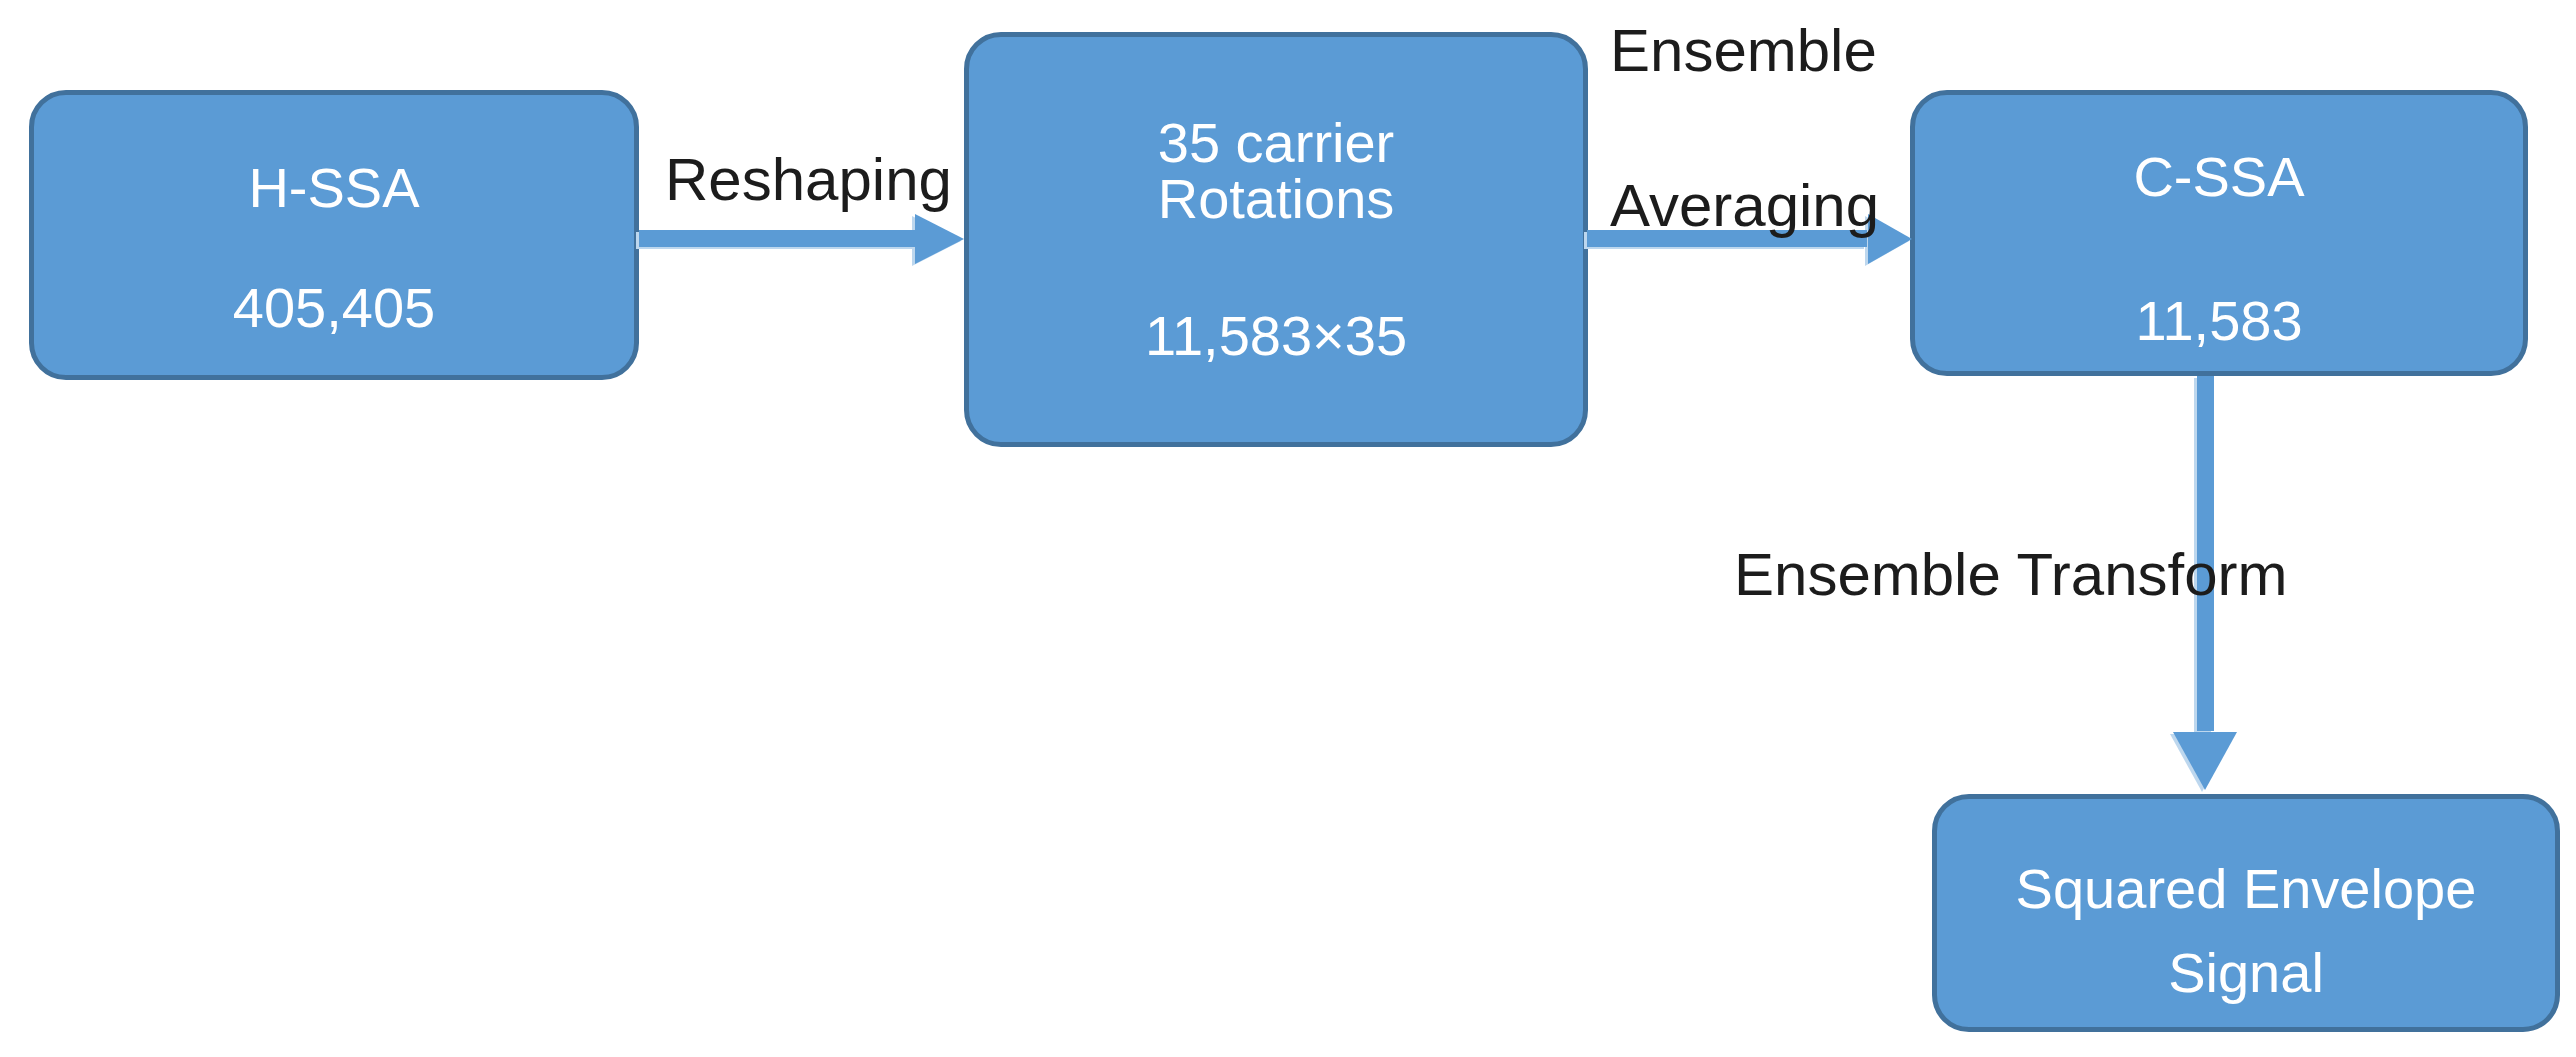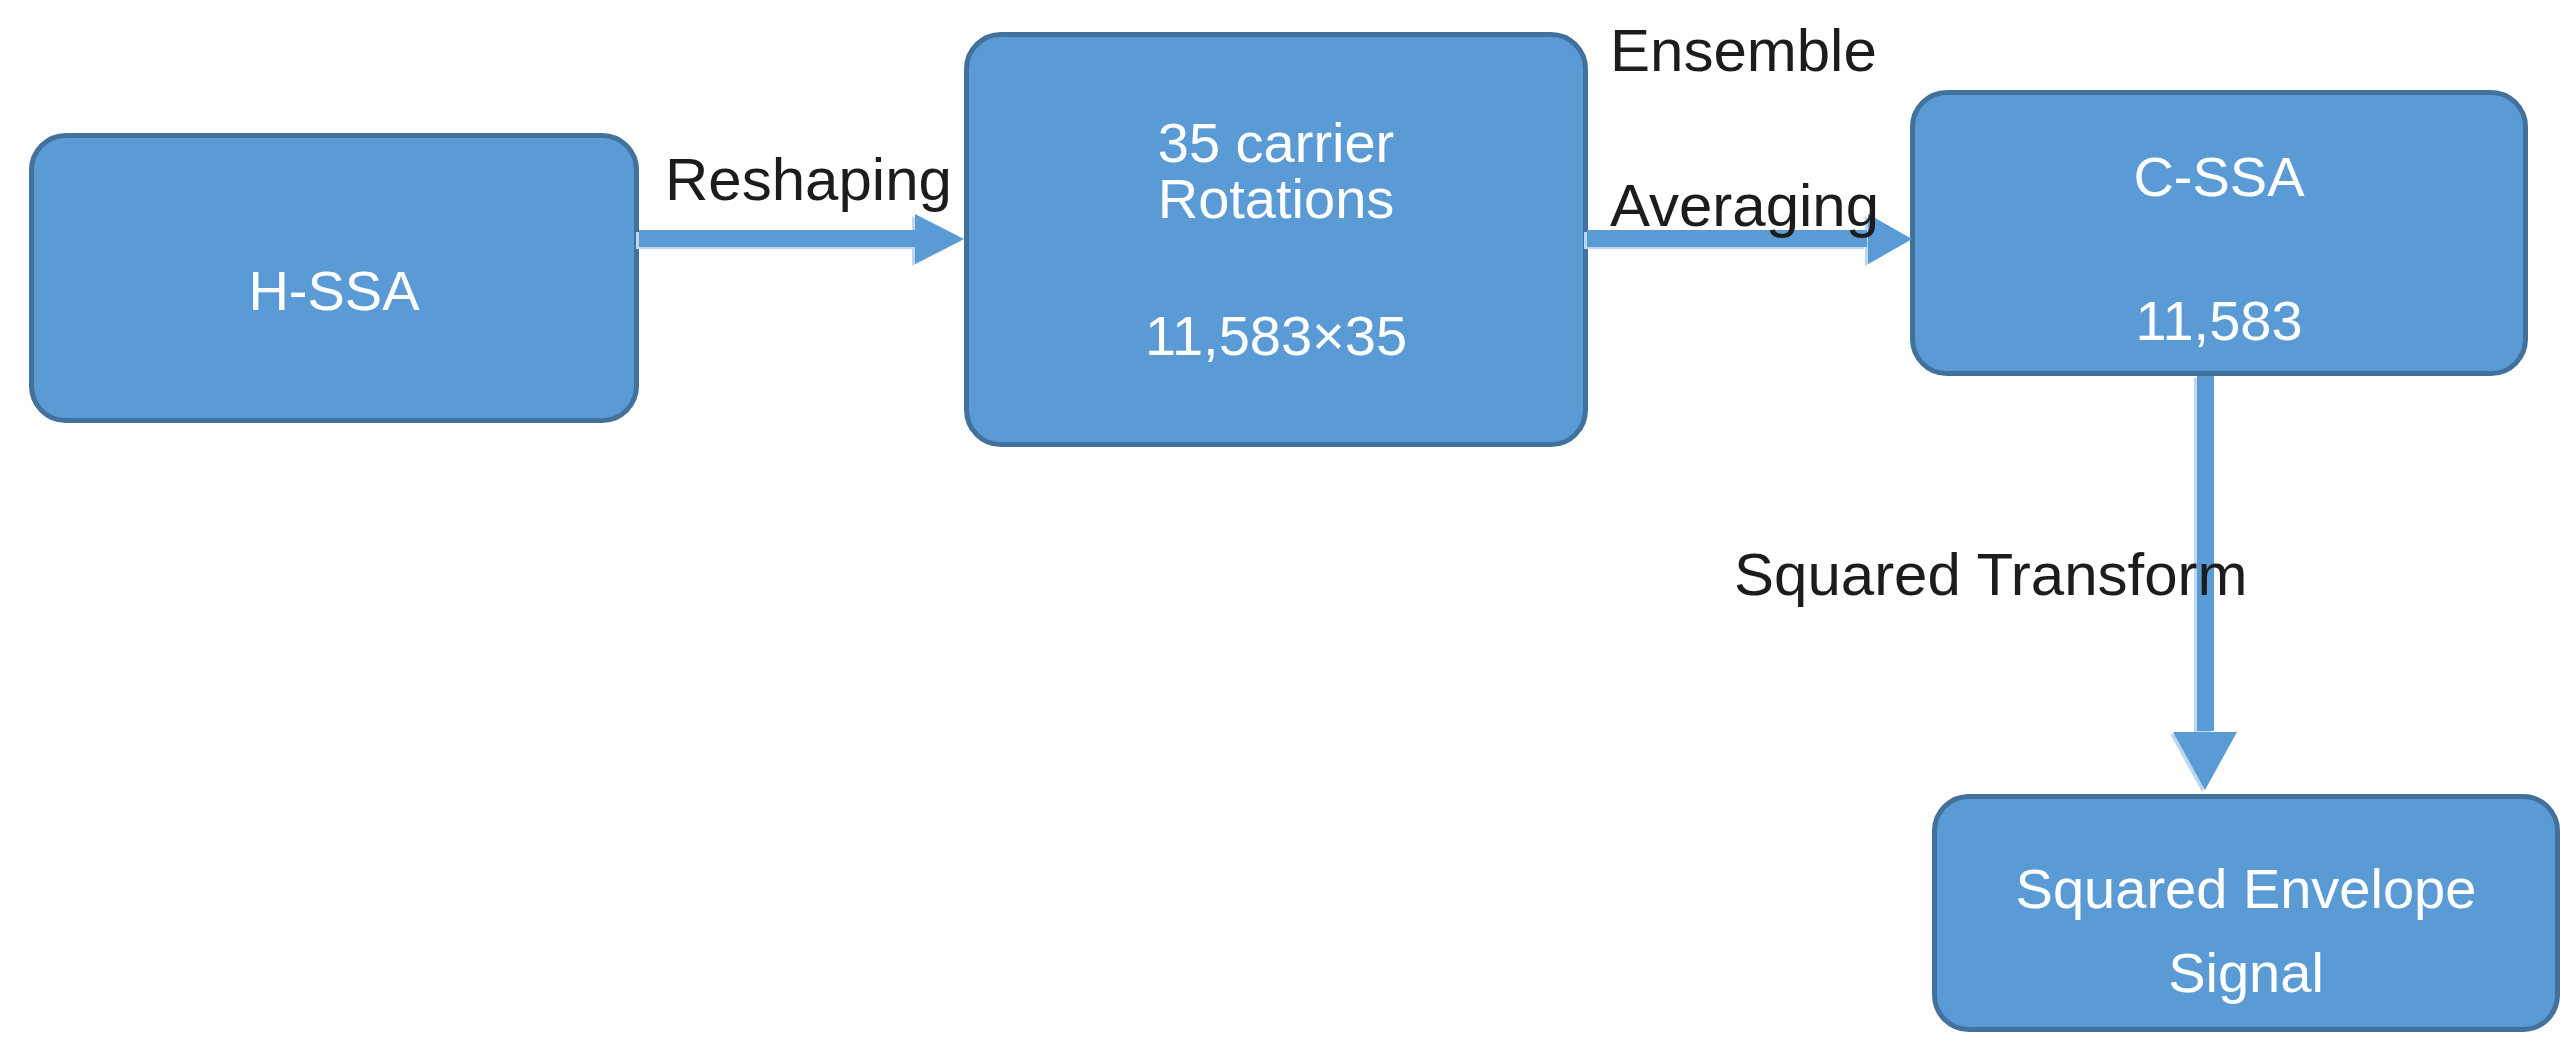--- a/index.html
+++ b/index.html
@@ -23,21 +23,21 @@
     display: flex;
     flex-direction: column;
     align-items: center;
     justify-content: center;
     color: var(--node-text, #ffffff);
     font-size: 56px;
     line-height: 56px;
     text-align: center;
     white-space: nowrap;
   }
-  .node-hssa      { left: 29px;   top: 90px; width: 610px; height: 290px; padding-top: 26px; margin-top: 43px; }
+  .node-hssa      { left: 29px;   top: 90px; width: 610px; height: 290px; padding-top: 26px; }
   .node-rotations { left: 964px; top: 32px;  width: 624px; height: 415px; }
   .node-cssa      { left: 1910px; top: 90px; width: 618px; height: 286px; padding-top: 31px; gap: 24px; }
   .node-squared   { left: 1932px; top: 794px; width: 628px; height: 238px; padding-top: 36px; }
 
   .mt-79  { margin-top: 64px; }
   .mt-38  { }
   .mt-101 { margin-top: 81px; }
   .mt-36  { margin-top: 28px; }
 
   
@@ -75,20 +75,21 @@
                      border-left: 32px solid transparent; border-right: 32px solid transparent;
                      border-top: 58px solid var(--arrow, #5B9BD5); }
 </style>
 </head>
 <body>
 
 <div class="canvas">
 
   <div class="node node-hssa">
     <div class="node-line">H-SSA</div>
+    <div class="node-line mt-79">405,405</div>
   </div>
 
   <div class="node node-rotations">
     <div class="node-line">35 carrier</div>
     <div class="node-line mt-38">Rotations</div>
     <div class="node-line mt-101">11,583×35</div>
   </div>
 
   <div class="node node-cssa">
     <div class="node-line">C-SSA</div>
@@ -110,16 +111,16 @@
     <div class="shaft shaft-ensemble"></div>
     <div class="head head-ensemble"></div>
   </div>
   <div class="edge-label label-ensemble">Ensemble</div>
   <div class="edge-label label-averaging">Averaging</div>
 
   <div class="arrow-group">
     <div class="shaft shaft-hilbert"></div>
     <div class="head head-hilbert"></div>
   </div>
-  <div class="edge-label label-hilbert">Squared Transform</div>
+  <div class="edge-label label-hilbert">Ensemble Transform</div>
 
 </div>
 
 
 </body></html>

